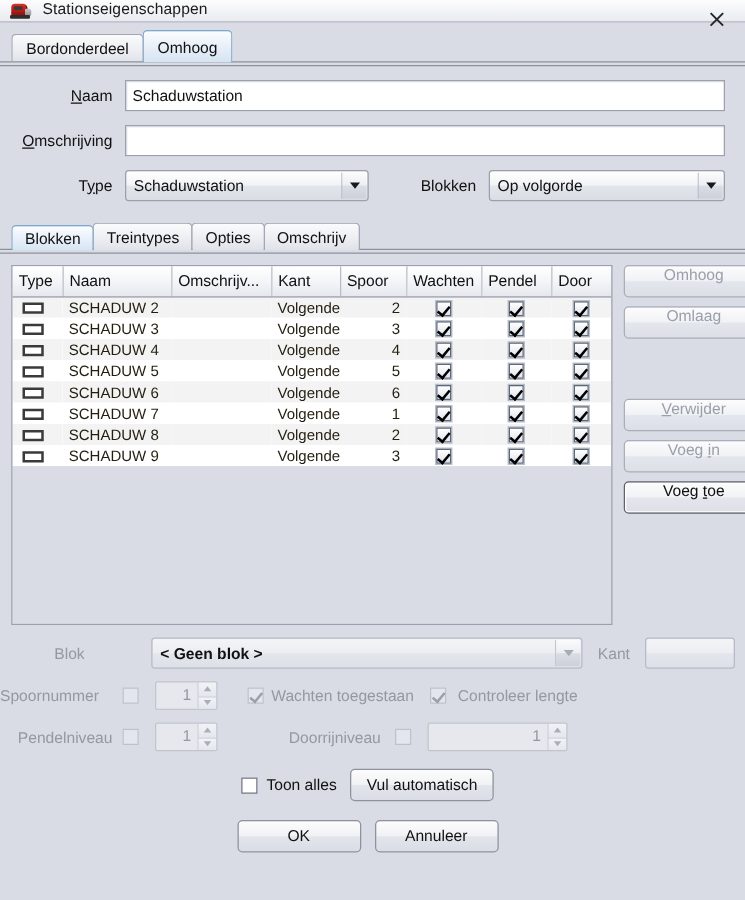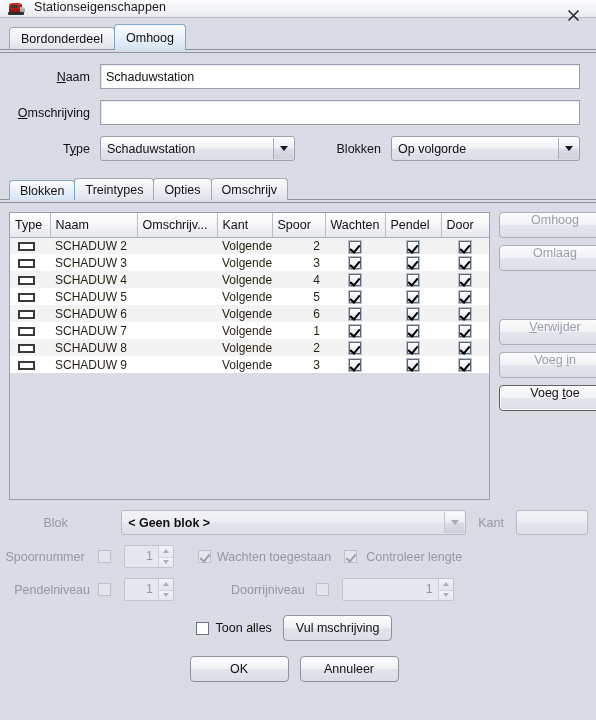--- a/index.html
+++ b/index.html
@@ -499,21 +499,21 @@
             <i class="tri-d dis"></i>
           </span>
       </div>
       <div class="dlbl" style="width:52px;text-align:center;">Kant</div>
       <div class="combo dis" style="width:72px;flex:0 0 auto;">
         <span></span>
       </div>
     </div>
 
     <div class="lrow">
-      <div class="dlbl" style="width:98px;text-align:center;padding-right:8px;">Spoornummer</div>
+      <div class="dlbl" style="width:98px;text-align:left;padding-right:8px;">Spoornummer</div>
       <span class="dcb"></span>
       <div class="spin" style="margin-left:13px;">
         <div class="sv">1</div>
         <div class="sbtns">
           <div class="su">
               <i class="tri-up"></i>
             </div>
           <div class="sd">
               <i class="tri-dn"></i>
             </div>
@@ -551,21 +551,21 @@
               <i class="tri-dn"></i>
             </div>
         </div>
       </div>
     </div>
 
     <div class="lrow" style="justify-content:center;margin-top:14px;">
       <span class="ecb"></span>
       <span style="margin-left:7px;font-size:12.5px;color:#111;">Toon alles</span>
       <div class="btn" style="margin-left:11px;">
-          <span>Vul mschrijving</span>
+          <span>Vul automatisch</span>
         </div>
     </div>
 
     <div class="footer">
       <div class="btn wide">
           <span>OK</span>
         </div>
       <div class="btn wide">
           <span>Annuleer</span>
         </div>

